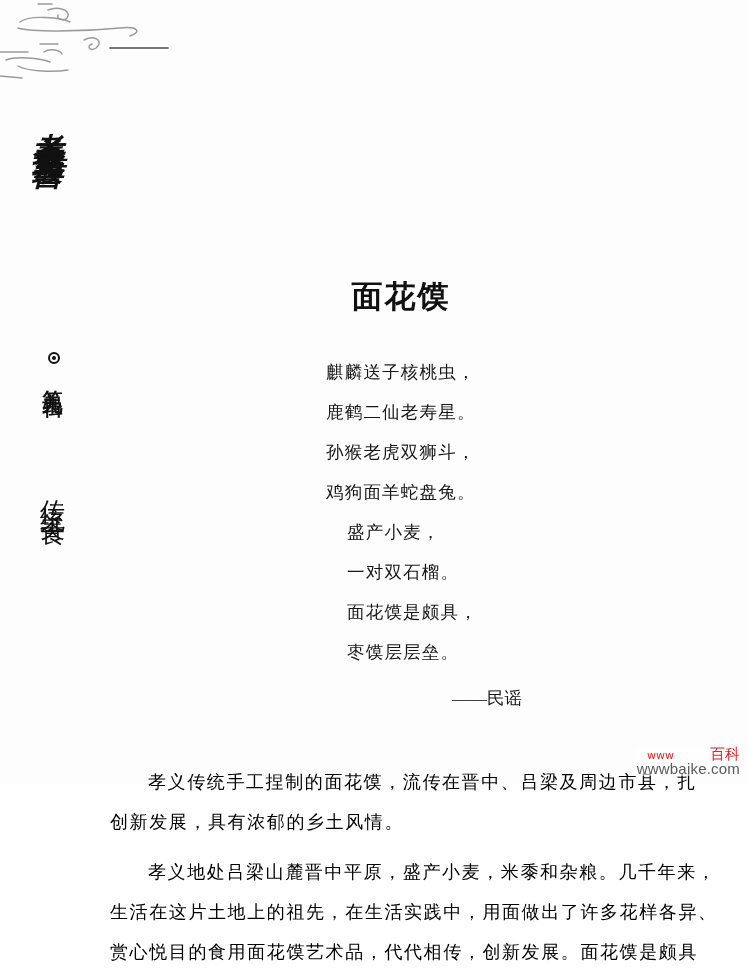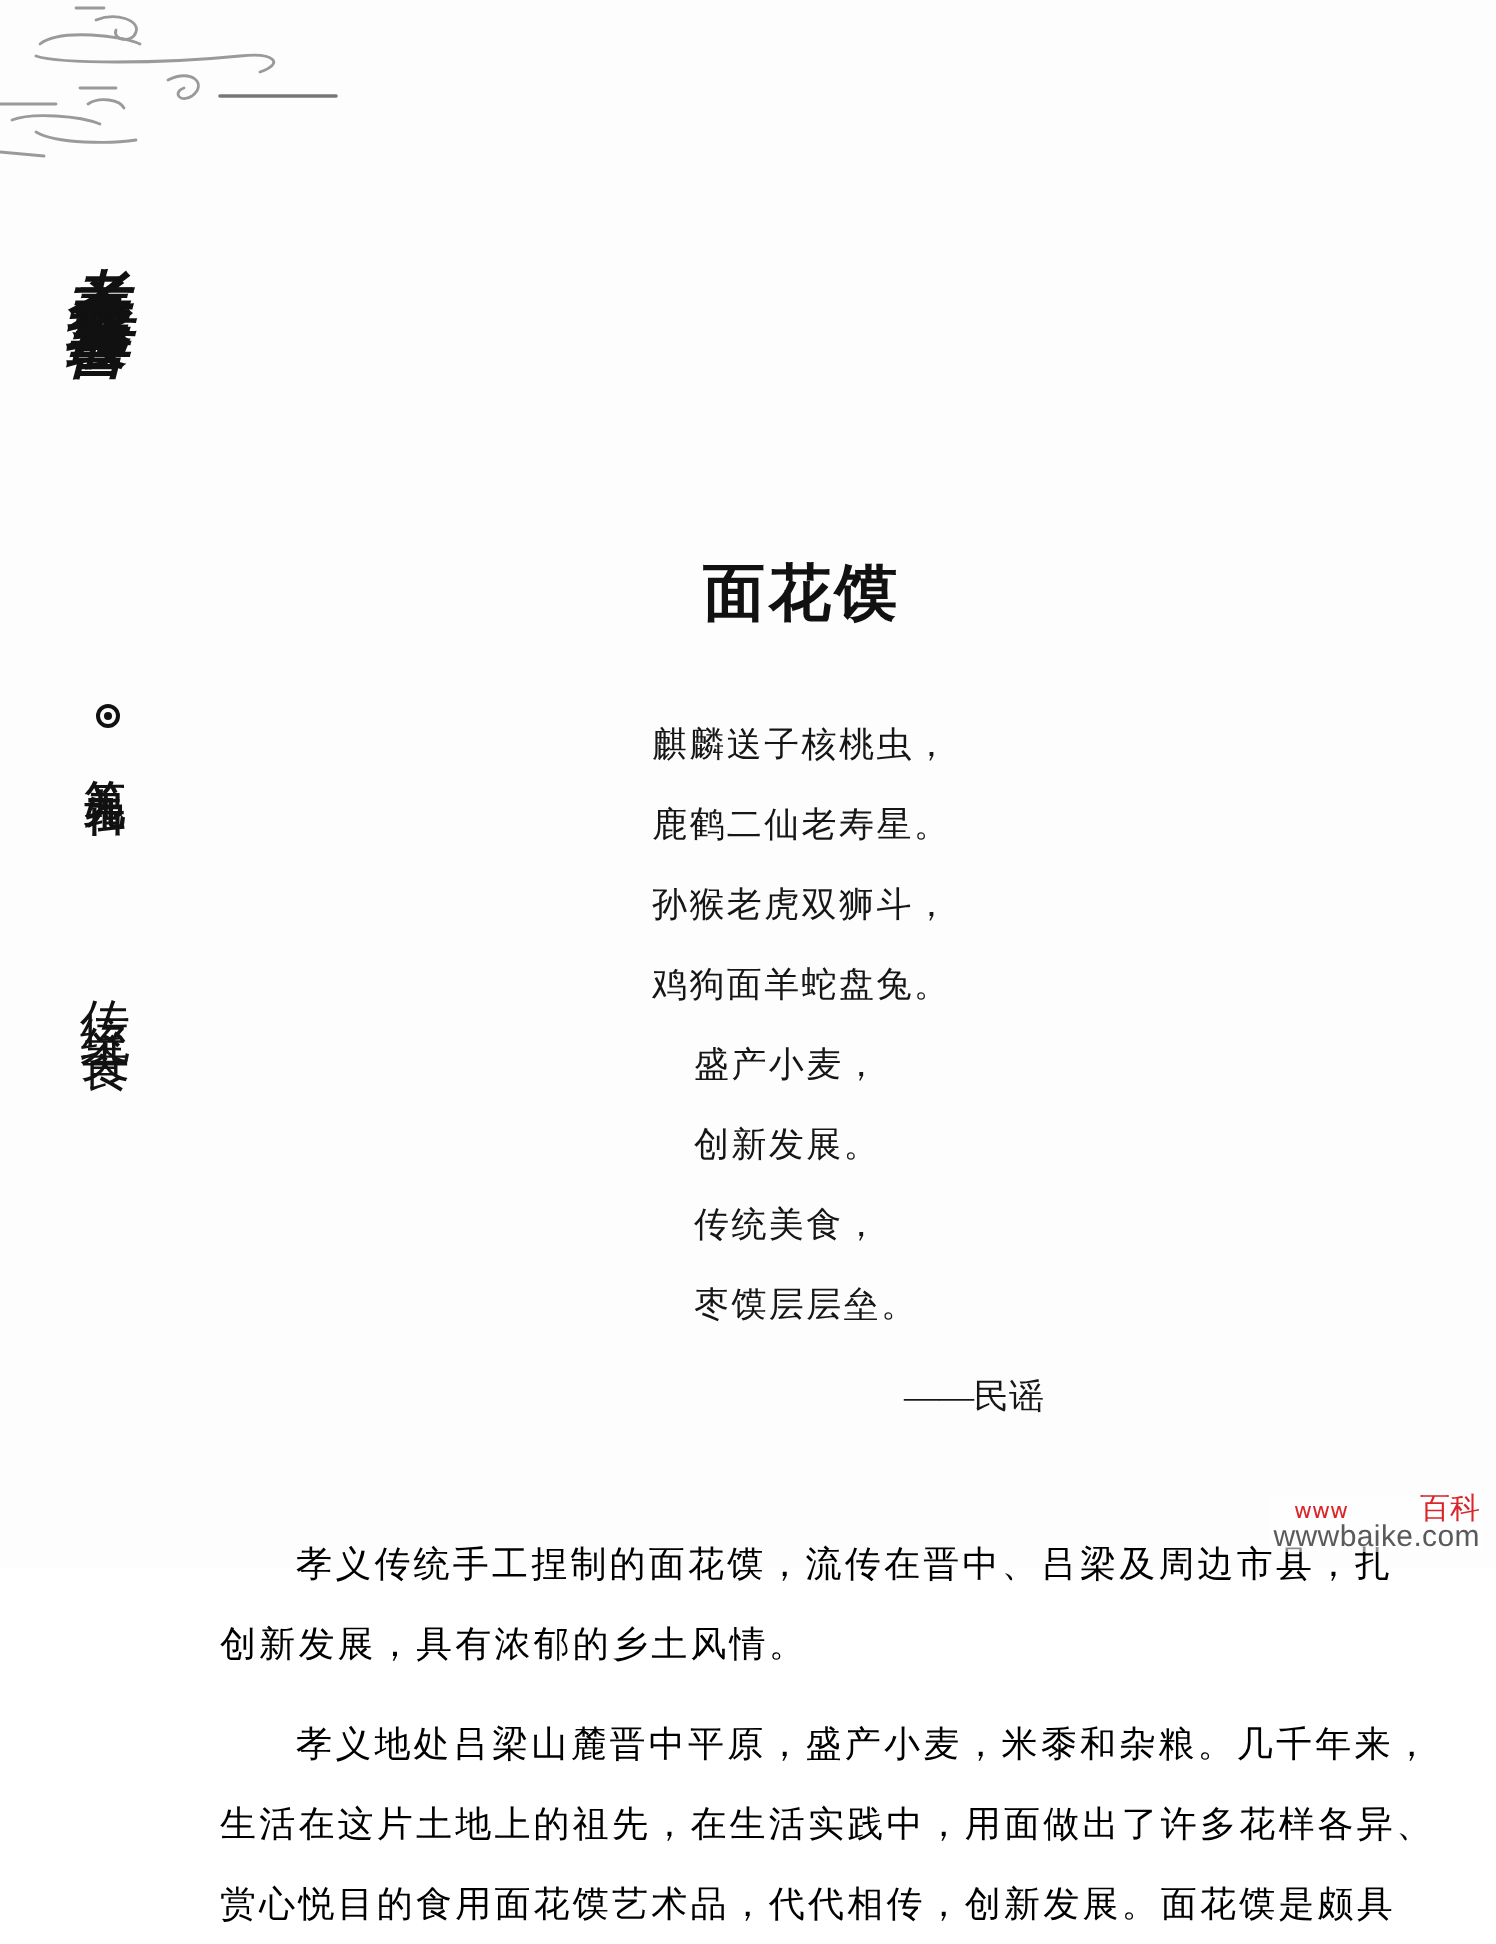--- a/index.html
+++ b/index.html
@@ -191,22 +191,22 @@
   <span class="category-label">传统美食</span>
 
   <h1 class="article-title" style="margin:0;">面花馍</h1>
 
   <div class="poem">
     <div class="poem-line" style="left:326px; top:360px;">麒麟送子核桃虫，</div>
     <div class="poem-line" style="left:326px; top:400px;">鹿鹤二仙老寿星。</div>
     <div class="poem-line" style="left:326px; top:440px;">孙猴老虎双狮斗，</div>
     <div class="poem-line" style="left:326px; top:480px;">鸡狗面羊蛇盘兔。</div>
     <div class="poem-line" style="left:347px; top:520px;">盛产小麦，</div>
-    <div class="poem-line" style="left:347px; top:560px;">创新发展。</div>
-    <div class="poem-line" style="left:347px; top:600px;">传统美食，</div>
+    <div class="poem-line" style="left:347px; top:560px;">一对双石榴。</div>
+    <div class="poem-line" style="left:347px; top:600px;">面花馍是颇具，</div>
     <div class="poem-line" style="left:347px; top:640px;text-align:right;">枣馍层层垒。</div>
   </div>
 
   <div class="attribution">——民谣</div>
 
   <div class="body-line indent" style="top:770px;">孝义传统手工捏制的面花馍，流传在晋中、吕梁及周边市县，扎</div>
   <div class="body-line" style="top:810px;">创新发展，具有浓郁的乡土风情。</div>
   <div class="body-line indent" style="top:860px;">孝义地处吕梁山麓晋中平原，盛产小麦，米黍和杂粮。几千年来，</div>
   <div class="body-line" style="top:900px;">生活在这片土地上的祖先，在生活实践中，用面做出了许多花样各异、</div>
   <div class="body-line" style="top:940px;">赏心悦目的食用面花馍艺术品，代代相传，创新发展。面花馍是颇具</div>

